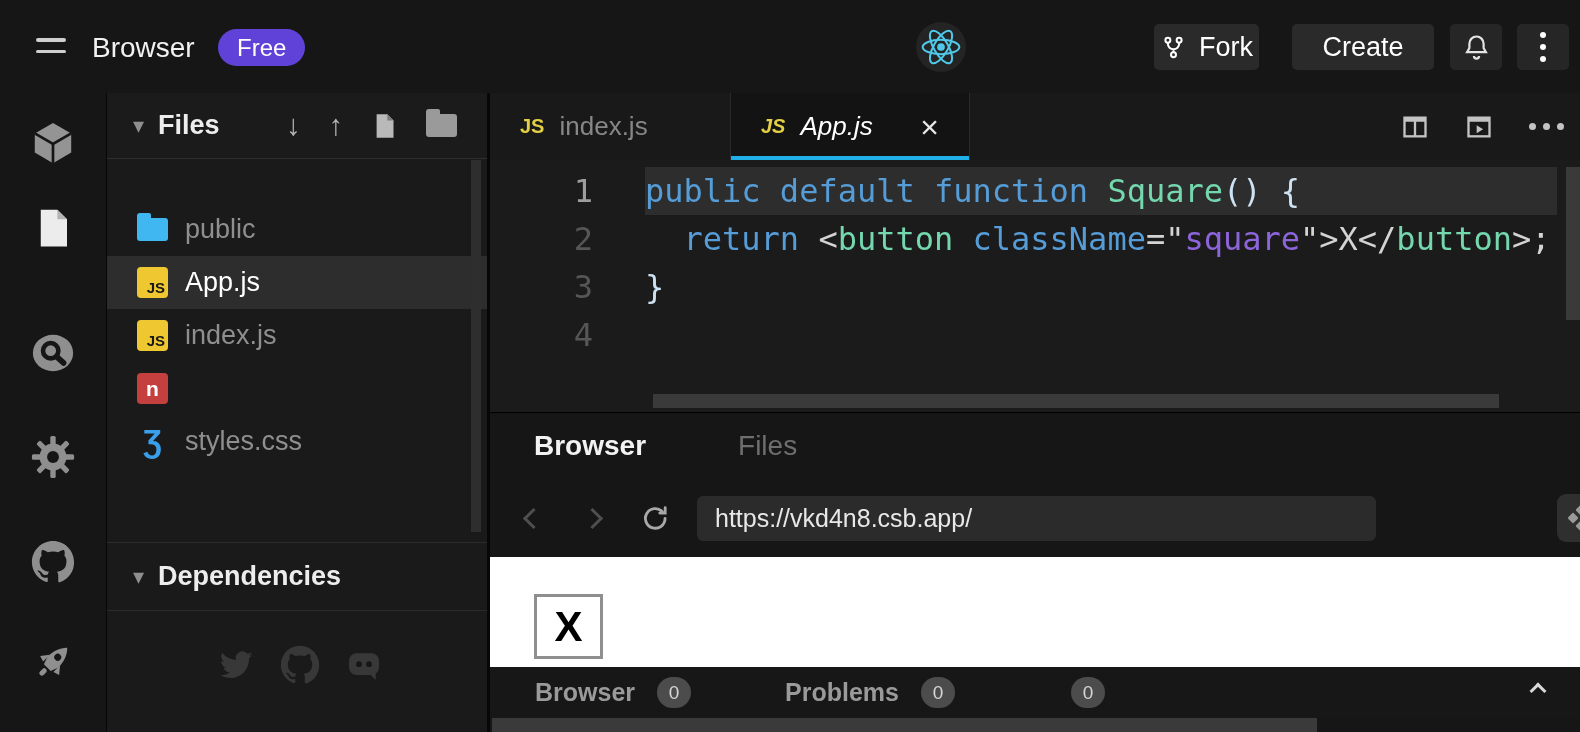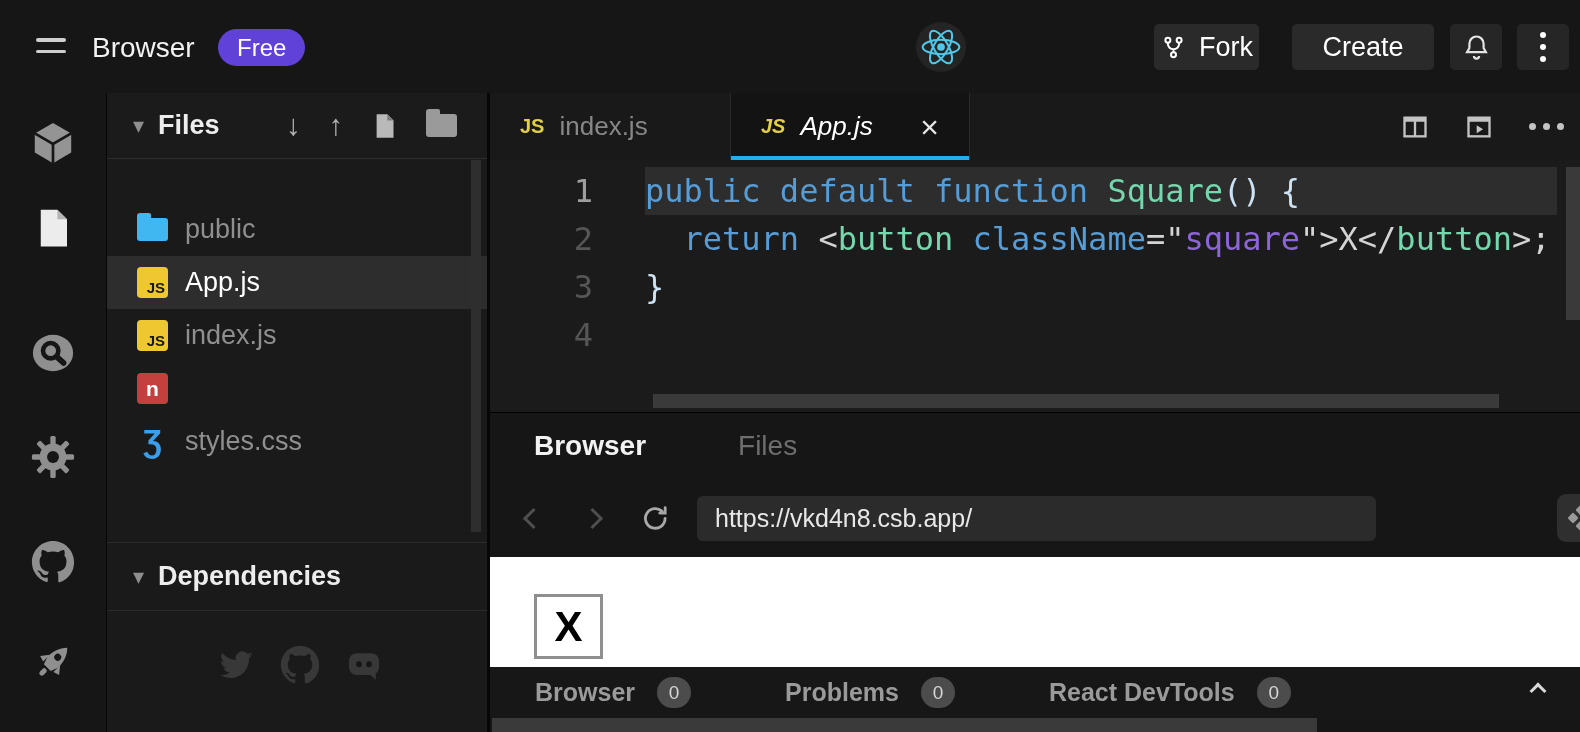--- a/index.html
+++ b/index.html
@@ -405,21 +405,20 @@
       <div class="console-bar">
           <span class="citem">
             <span class="clabel">Browser</span>
             <span class="cbadge">0</span>
           </span>
           <span class="citem">
             <span class="clabel">Problems</span>
             <span class="cbadge">0</span>
           </span>
           <span class="citem">
-            <span class="clabel">React DevTools</span>
             <span class="cbadge">0</span>
           </span>
         </div>
       <span class="chev-up"></span>
       <div class="bottom-scroll">
         <div class="thumb"></div>
       </div>
     </div>
   </main>
 

